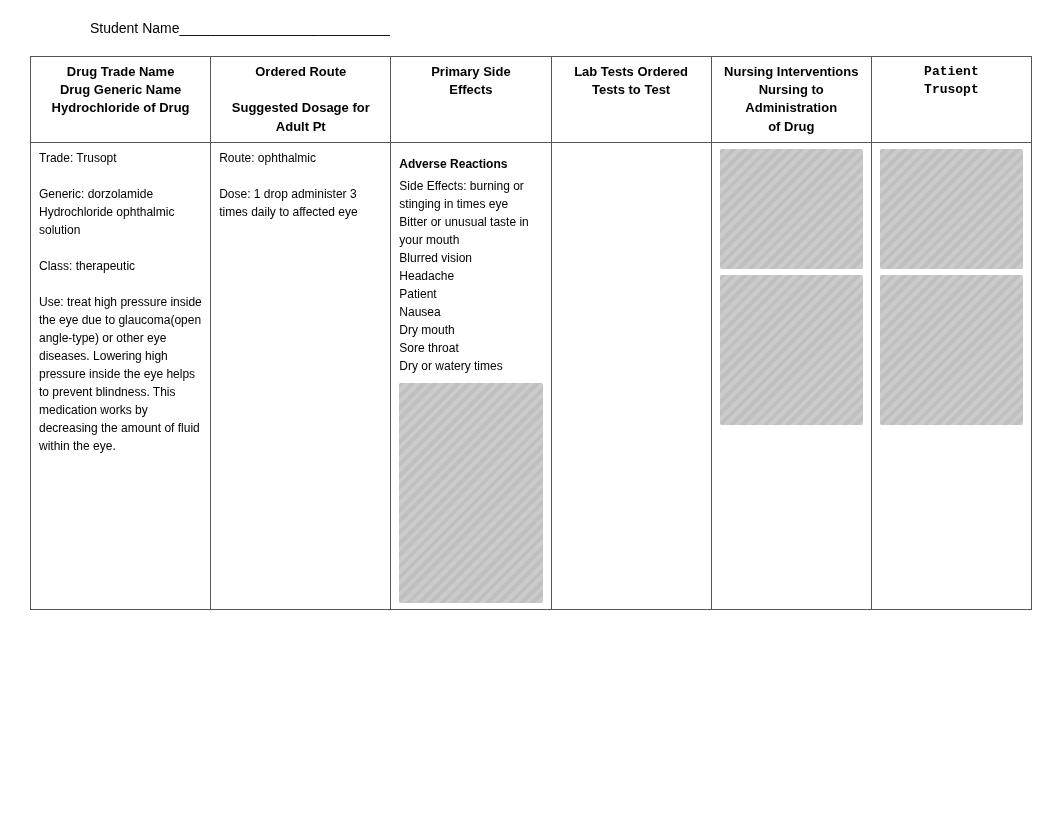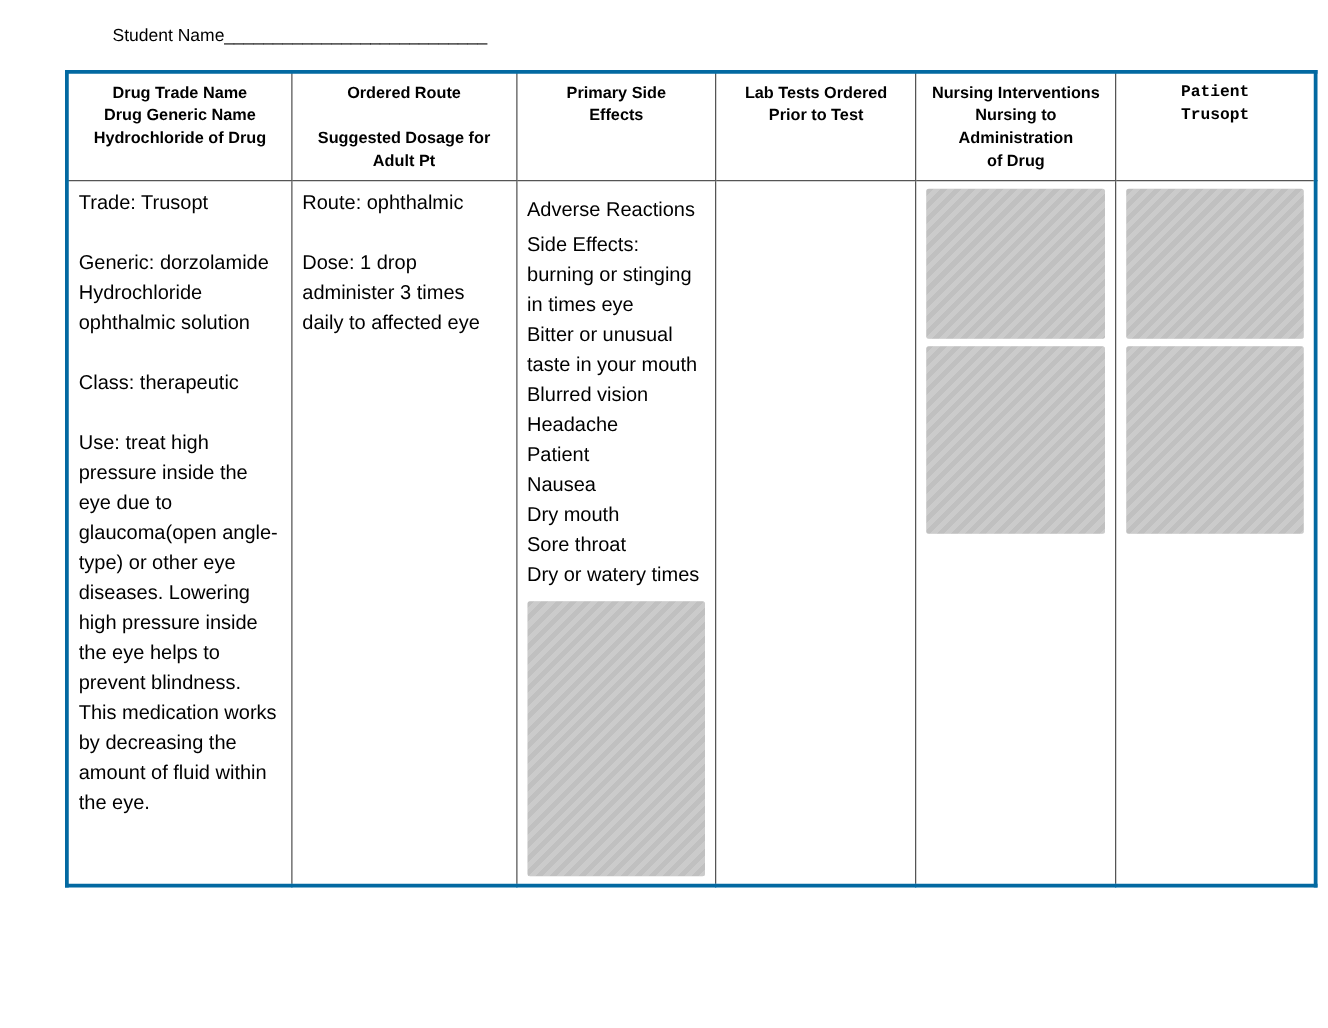--- a/index.html
+++ b/index.html
@@ -26,22 +26,21 @@
       padding-left: 60px;
     }
 
     .student-name-label {
       font-size: 14px;
     }
 
     .main-table {
       width: 100%;
       border-collapse: collapse;
-      border: 3px solid #0369a1;
-      margin-left: 22px;
+      border: 1px solid #0369a1;
     }
 
     .main-table th,
     .main-table td {
       border: 1px solid #555;
       vertical-align: top;
       padding: 6px 8px;
     }
 
     .main-table thead tr th {
@@ -53,26 +52,26 @@
     }
 
     .col-drug { width: 18%; }
     .col-route { width: 18%; }
     .col-side { width: 16%; }
     .col-lab { width: 16%; }
     .col-nursing { width: 16%; }
     .col-patient { width: 16%; font-family: Liberation Mono, monospace; }
 
     .body-cell {
-      font-size: 16px;
+      font-size: 12px;
       line-height: 1.5;
     }
 
     .adverse-reactions-header {
-      font-weight: normal;
+      font-weight: bold;
       margin-top: 6px;
       margin-bottom: 4px;
     }
 
     .side-effects-subheader {
       font-style: normal;
     }
 
     .blurred-image-block {
       width: 100%;
@@ -212,21 +211,21 @@
           <span>Ordered Route</span><br>
           <br>
           <span>Suggested Dosage for Adult Pt</span>
         </th>
         <th class="col-side">
           <span>Primary Side</span><br>
           <span>Effects</span>
         </th>
         <th class="col-lab">
           <span>Lab Tests Ordered</span><br>
-          <span>Prior to Test</span>
+          <span>Tests to Test</span>
         </th>
         <th class="col-nursing">
           <span>Nursing Interventions</span><br>
           <span>Nursing to Administration</span><br>
           <span>of Drug</span>
         </th>
         <th class="col-patient">
           <span>Patient</span><br>
           <span>Trusopt</span>
         </th>

